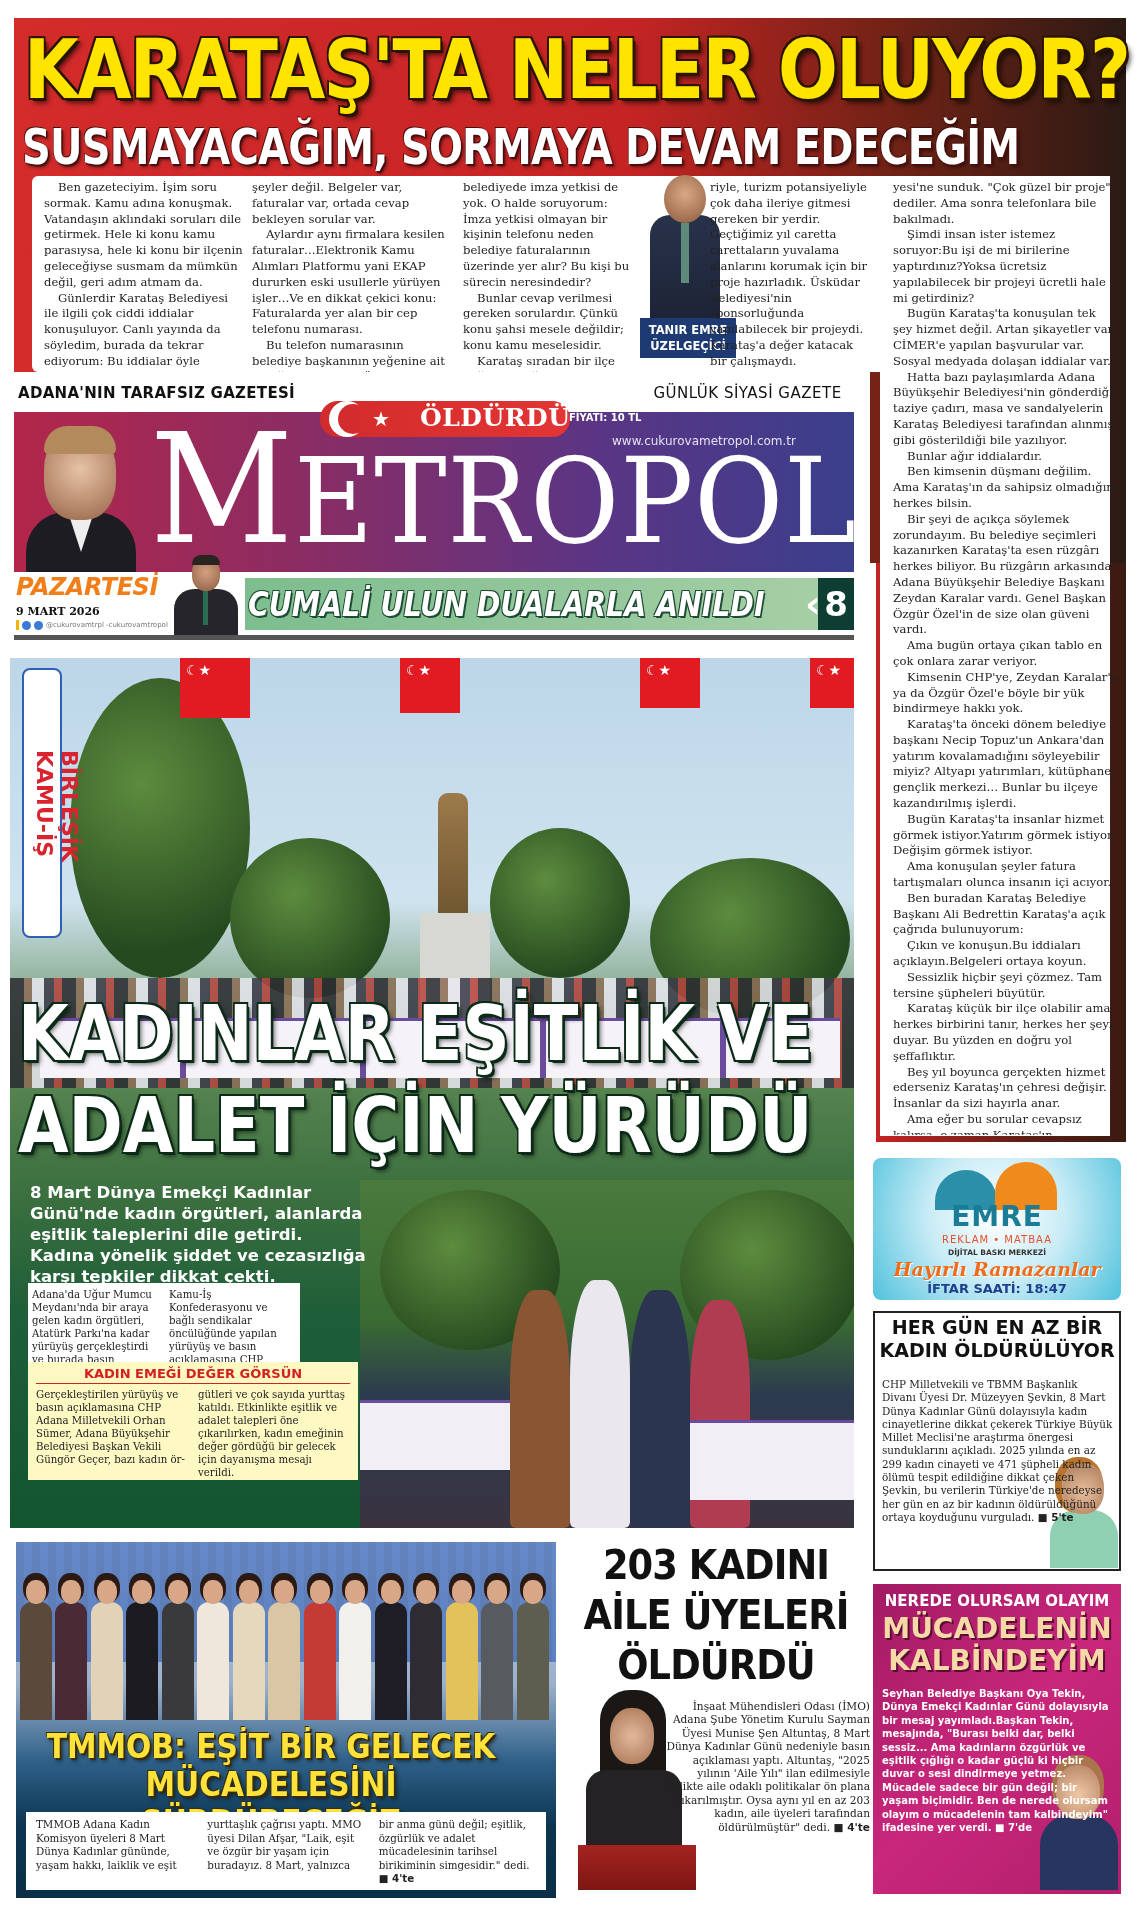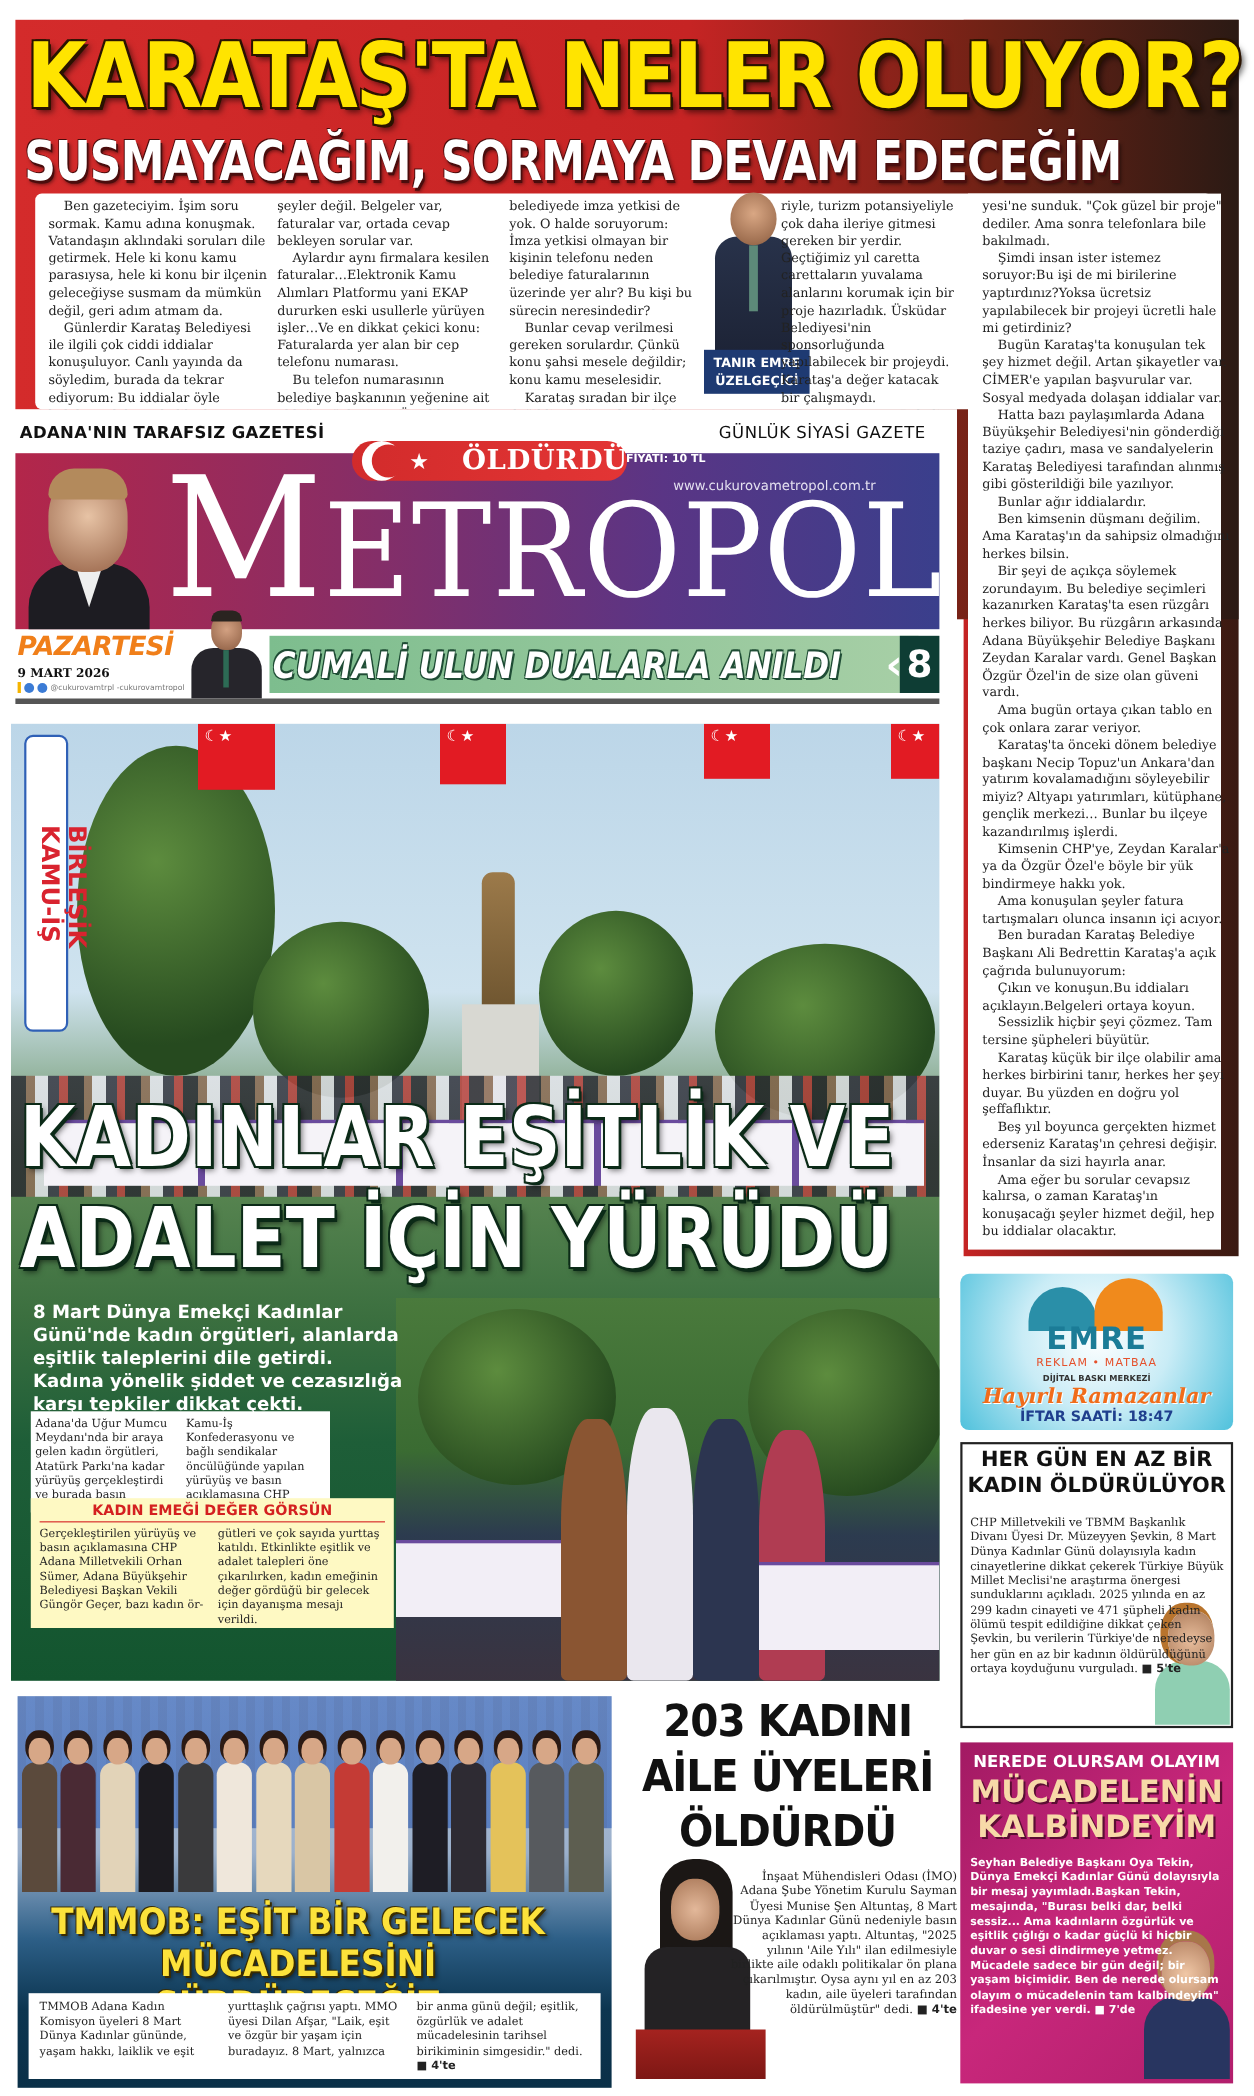--- a/index.html
+++ b/index.html
@@ -169,22 +169,23 @@
 </div>
 <div id="col5" class="abs col-text">
   <p style="text-indent:0">yesi'ne sunduk. "Çok güzel bir proje" dediler. Ama sonra telefonlara bile bakılmadı.</p>
   <p>Şimdi insan ister istemez soruyor:Bu işi de mi birilerine yaptırdınız?Yoksa ücretsiz yapılabilecek bir projeyi ücretli hale mi getirdiniz?</p>
   <p>Bugün Karataş'ta konuşulan tek şey hizmet değil. Artan şikayetler var. CİMER'e yapılan başvurular var. Sosyal medyada dolaşan iddialar var.</p>
   <p>Hatta bazı paylaşımlarda Adana Büyükşehir Belediyesi'nin gönderdiği taziye çadırı, masa ve sandalyelerin Karataş Belediyesi tarafından alınmış gibi gösterildiği bile yazılıyor.</p>
   <p>Bunlar ağır iddialardır.</p>
   <p>Ben kimsenin düşmanı değilim. Ama Karataş'ın da sahipsiz olmadığını herkes bilsin.</p>
   <p>Bir şeyi de açıkça söylemek zorundayım. Bu belediye seçimleri kazanırken Karataş'ta esen rüzgârı herkes biliyor. Bu rüzgârın arkasında Adana Büyükşehir Belediye Başkanı Zeydan Karalar vardı. Genel Başkan Özgür Özel'in de size olan güveni vardı.</p>
   <p>Ama bugün ortaya çıkan tablo en çok onlara zarar veriyor.</p>
+  <p>Kimsenin CHP'ye, Zeydan Karalar'a ya da Özgür Özel'e böyle bir yük bindirmeye hakkı yok.</p>
   <p>Karataş'ta önceki dönem belediye başkanı Necip Topuz'un Ankara'dan yatırım kovalamadığını söyleyebilir miyiz? Altyapı yatırımları, kütüphane, gençlik merkezi… Bunlar bu ilçeye kazandırılmış işlerdi.</p>
-  <p>Kimsenin CHP'ye, Zeydan Karalar'a ya da Özgür Özel'e böyle bir yük bindirmeye hakkı yok.</p>
+  <p>Bugün Karataş'ta insanlar hizmet görmek istiyor.Yatırım görmek istiyor. Değişim görmek istiyor.</p>
   <p>Ama konuşulan şeyler fatura tartışmaları olunca insanın içi acıyor.</p>
   <p>Ben buradan Karataş Belediye Başkanı Ali Bedrettin Karataş'a açık çağrıda bulunuyorum:</p>
   <p>Çıkın ve konuşun.Bu iddiaları açıklayın.Belgeleri ortaya koyun.</p>
   <p>Sessizlik hiçbir şeyi çözmez. Tam tersine şüpheleri büyütür.</p>
   <p>Karataş küçük bir ilçe olabilir ama herkes birbirini tanır, herkes her şeyi duyar. Bu yüzden en doğru yol şeffaflıktır.</p>
   <p>Beş yıl boyunca gerçekten hizmet ederseniz Karataş'ın çehresi değişir. İnsanlar da sizi hayırla anar.</p>
   <p>Ama eğer bu sorular cevapsız kalırsa, o zaman Karataş'ın konuşacağı şeyler hizmet değil, hep bu iddialar olacaktır.</p>
 
   <p></p>
 </div>

